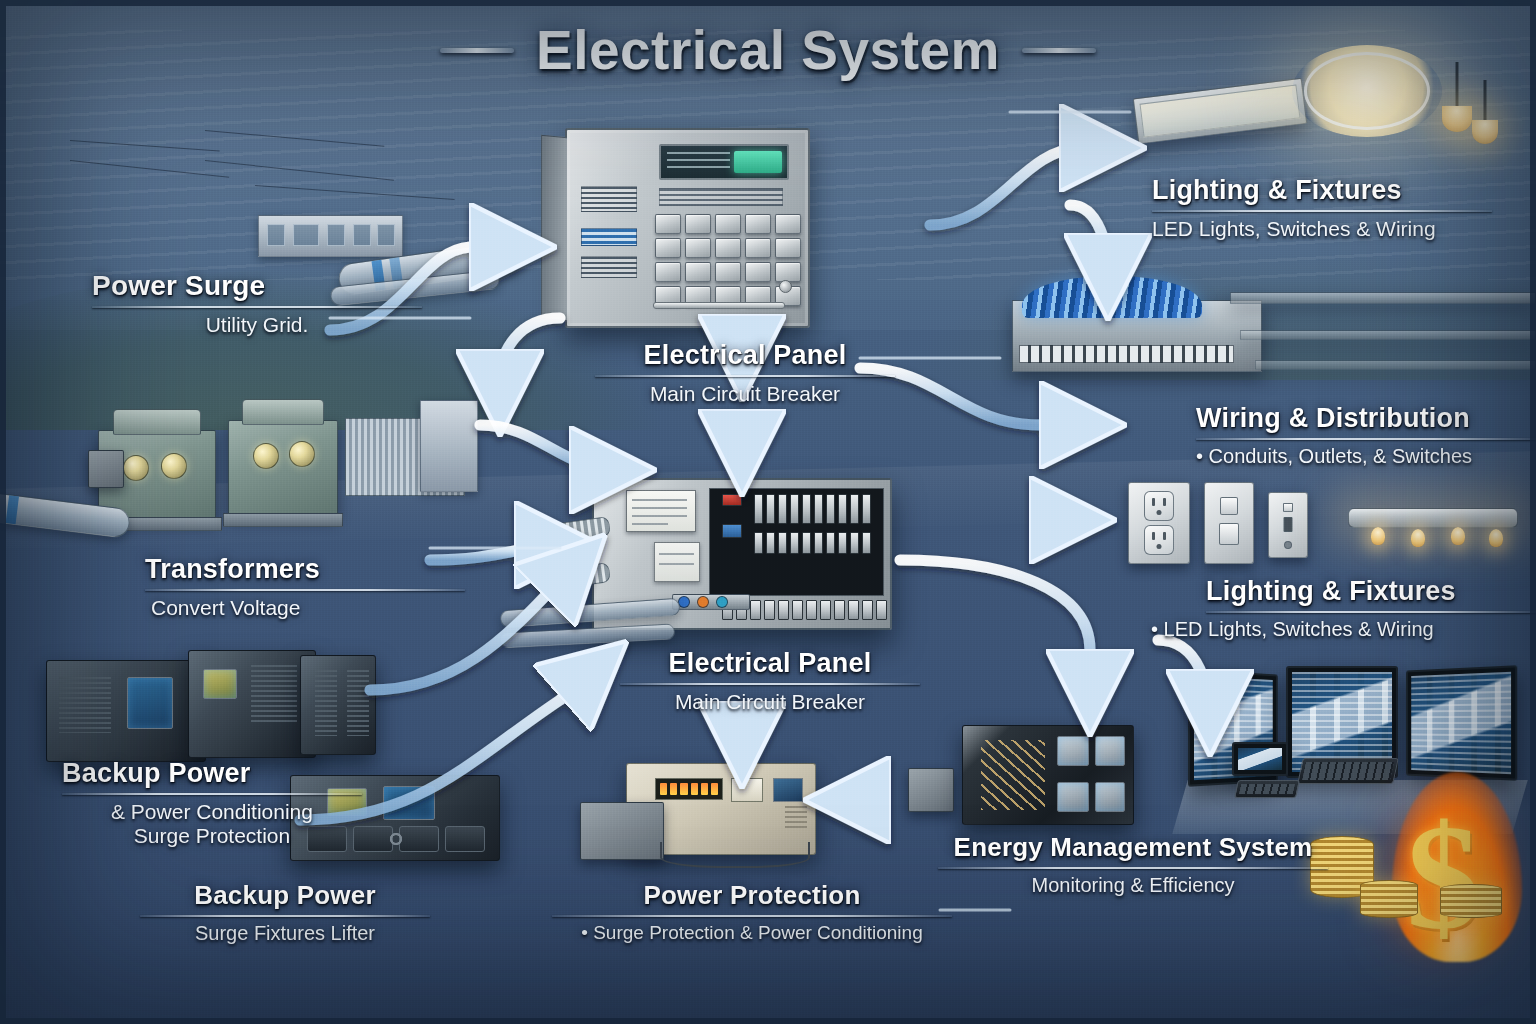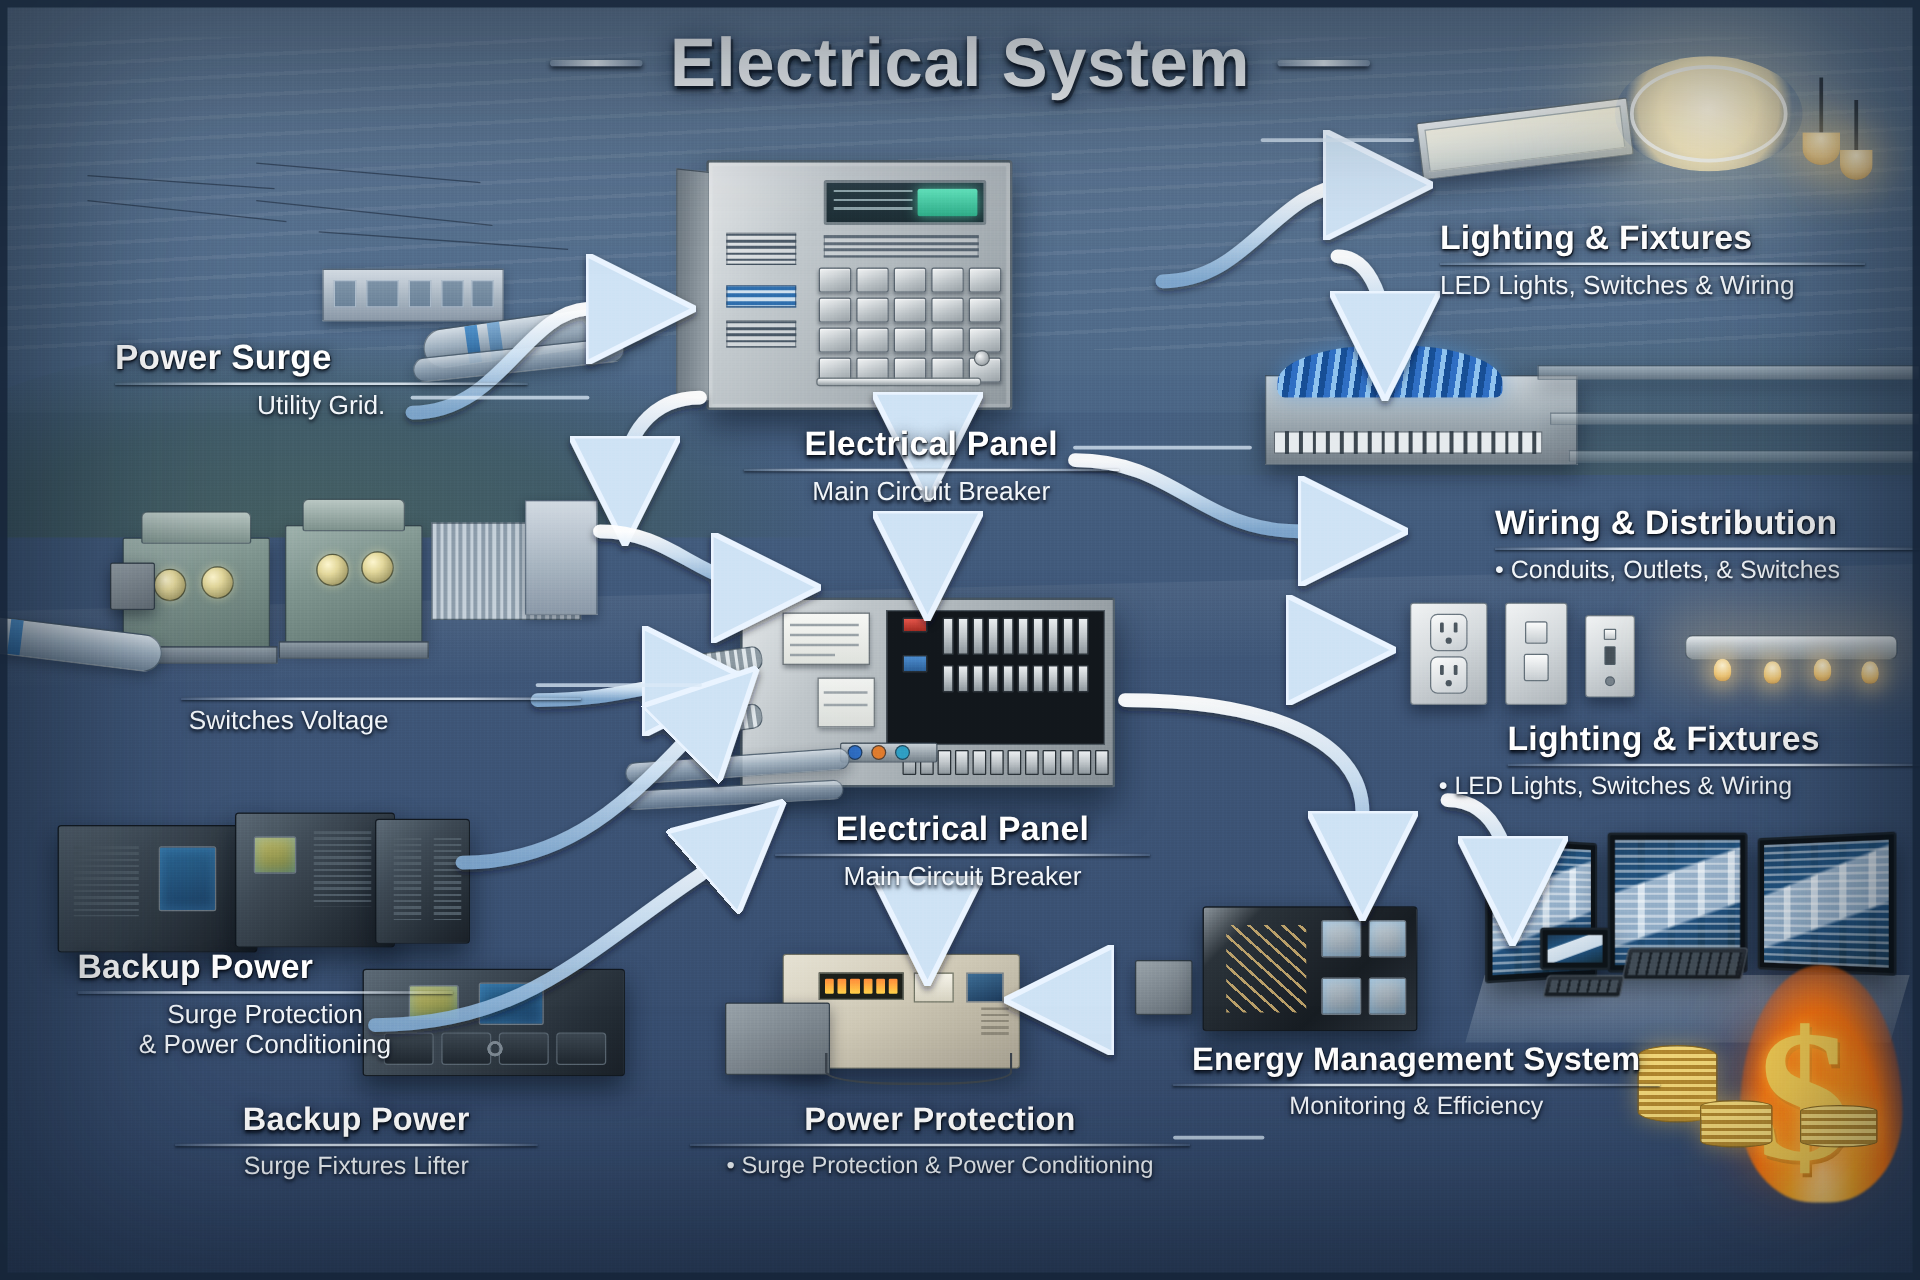--- a/index.html
+++ b/index.html
@@ -822,41 +822,42 @@
     <div class="sub" style="font-size:21px;">LED Lights, Switches &amp; Wiring</div>
   </div>
 
   <div class="label left" style="left:1196px; top:403px; width:340px;">
     <div class="title" style="font-size:27px;">Wiring &amp; Distribution</div>
     <div class="rule"></div>
     <div class="sub" style="font-size:20px;">• Conduits, Outlets, &amp; Switches</div>
   </div>
 
   <div class="label left" style="left:145px; top:554px; width:320px;">
-    <div class="rule"></div>
-    <div class="sub" style="font-size:21px; padding-left:6px;">Switches Voltage</div>
+    <div class="title" style="font-size:27px;">Transformers</div>
+    <div class="rule"></div>
+    <div class="sub" style="font-size:21px; padding-left:6px;">Convert Voltage</div>
   </div>
 
   <div class="label left" style="left:1206px; top:576px; width:330px;">
     <div class="title" style="font-size:27px;">Lighting &amp; Fixtures</div>
     <div class="rule"></div>
     <div class="sub" style="font-size:20px; margin-left:-55px;">• LED Lights, Switches &amp; Wiring</div>
   </div>
 
   <div class="label center" style="left:620px; top:648px; width:300px;">
     <div class="title" style="font-size:27px;">Electrical Panel</div>
     <div class="rule"></div>
     <div class="sub" style="font-size:21px;">Main Circuit Breaker</div>
   </div>
 
   <div class="label left" style="left:62px; top:758px; width:300px;">
     <div class="title" style="font-size:27px;">Backup Power</div>
     <div class="rule"></div>
+    <div class="sub" style="font-size:21px; text-align:center;">&amp; Power Conditioning</div>
     <div class="sub" style="font-size:21px; text-align:center;">Surge Protection</div>
-    <div class="sub" style="font-size:21px; text-align:center;">&amp; Power Conditioning</div>
   </div>
 
   <div class="label center" style="left:140px; top:880px; width:290px;">
     <div class="title" style="font-size:26px;">Backup Power</div>
     <div class="rule"></div>
     <div class="sub" style="font-size:20px;">Surge Fixtures Lifter</div>
   </div>
 
   <div class="label center" style="left:552px; top:880px; width:400px;">
     <div class="title" style="font-size:26px;">Power Protection</div>

